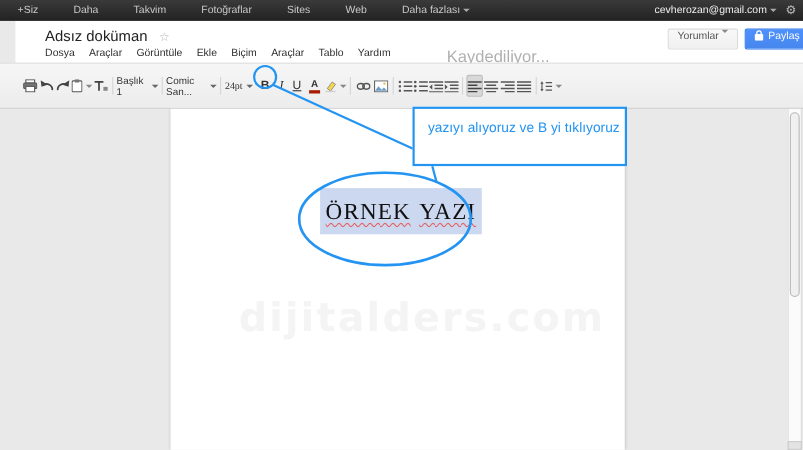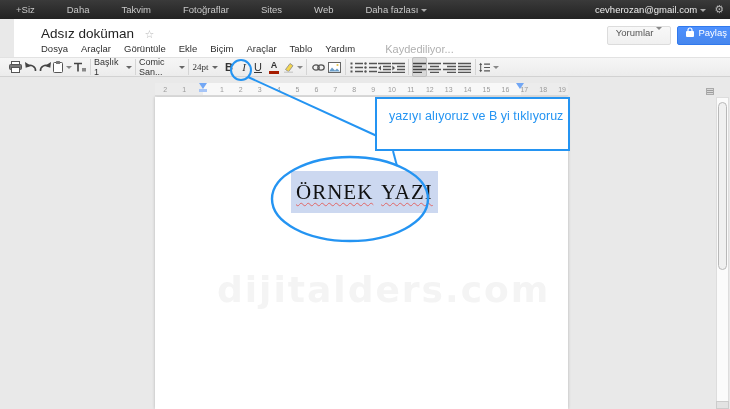--- a/index.html
+++ b/index.html
@@ -20,32 +20,32 @@
     border-right:3px solid transparent; border-top:3px solid #888; margin-left:3px; vertical-align:middle; }
   #topbar .dda { border-top-color:#aaa; }
 
   
   #header { position:absolute; top:19px; left:14px; width:730px; height:38px; background:#fff; z-index:25; }
   #doc-title-row { position:absolute; top:5px; left:27px; }
   #doc-title { font-size:13.5px; color:#222; display:inline-block; }
   #star { font-size:11px; color:#b8b8b8; margin-left:6px; }
   #menubar { position:absolute; top:24px; left:27px; display:flex; gap:13px; font-size:9.5px; color:#2f2f2f; }
   .menu-item { cursor:pointer; }
-  #saving { margin-left:17px; color:#b0b0b0; font-size:11px;text-align:right; }
+  #saving { margin-left:38px; color:#b0b0b0; font-size:15px;text-align:right; }
   #header-buttons { position:absolute; top:7px; right:8px; display:flex; gap:6px; }
   .btn { height:19px; font-size:9.5px; font-weight:normal; border-radius:2px; display:flex;
     align-items:flex-start; padding:0 8px; cursor:pointer; }
   #comments-btn { background:linear-gradient(#f8f8f8,#f0f0f0); border:1px solid #dcdcdc; color:#555; }
   #share-btn { background:linear-gradient(#4d90fe,#4787ed); border:1px solid #3079ed; color:#fff; }
   #share-btn svg { margin-right:4px; }
 
   
-  #toolbar { position:absolute; top:57px; left:0; width:730px; height:20px;
+  #toolbar { position:absolute; top:57px; left:0; width:730px; height:42px;
     background:linear-gradient(#f6f6f6,#ececec); border-top:1px solid #e2e2e2;
-    border-bottom:1px solid #d2d2d2; display:flex; align-items:center; padding-left:8px; z-index:25; }
+    border-bottom:1px solid #d2d2d2; display:flex; align-items:center; padding-left:20px; z-index:25; }
   .tb { height:20px; display:flex; align-items:center; justify-content:center; cursor:pointer; }
   .tb.icon15 { width:15px; } .tb.icon16 { width:16px; } .tb.icon14 { width:14px; }
   .tb-sep { width:1px; height:16px; background:#d5d5d5; margin:0 3px; }
   .tb-dd { font-size:9px; color:#333; display:flex; align-items:center; justify-content:center; cursor:pointer; height:20px; }
   #style-dd { width:38px; } #font-dd { width:46px; } #size-dd { width:26px; margin-right:3px;font-family:Liberation Serif, serif; }
   .tb-dd .dda { border-top-color:#666; }
   .fmt { font-size:11px; color:#333; }
   #bold-btn { font-weight:bold; position:relative; }
   #italic-btn { font-style:italic; font-family:"Liberation Serif", serif; }
   #underline-btn { text-decoration:underline; }

